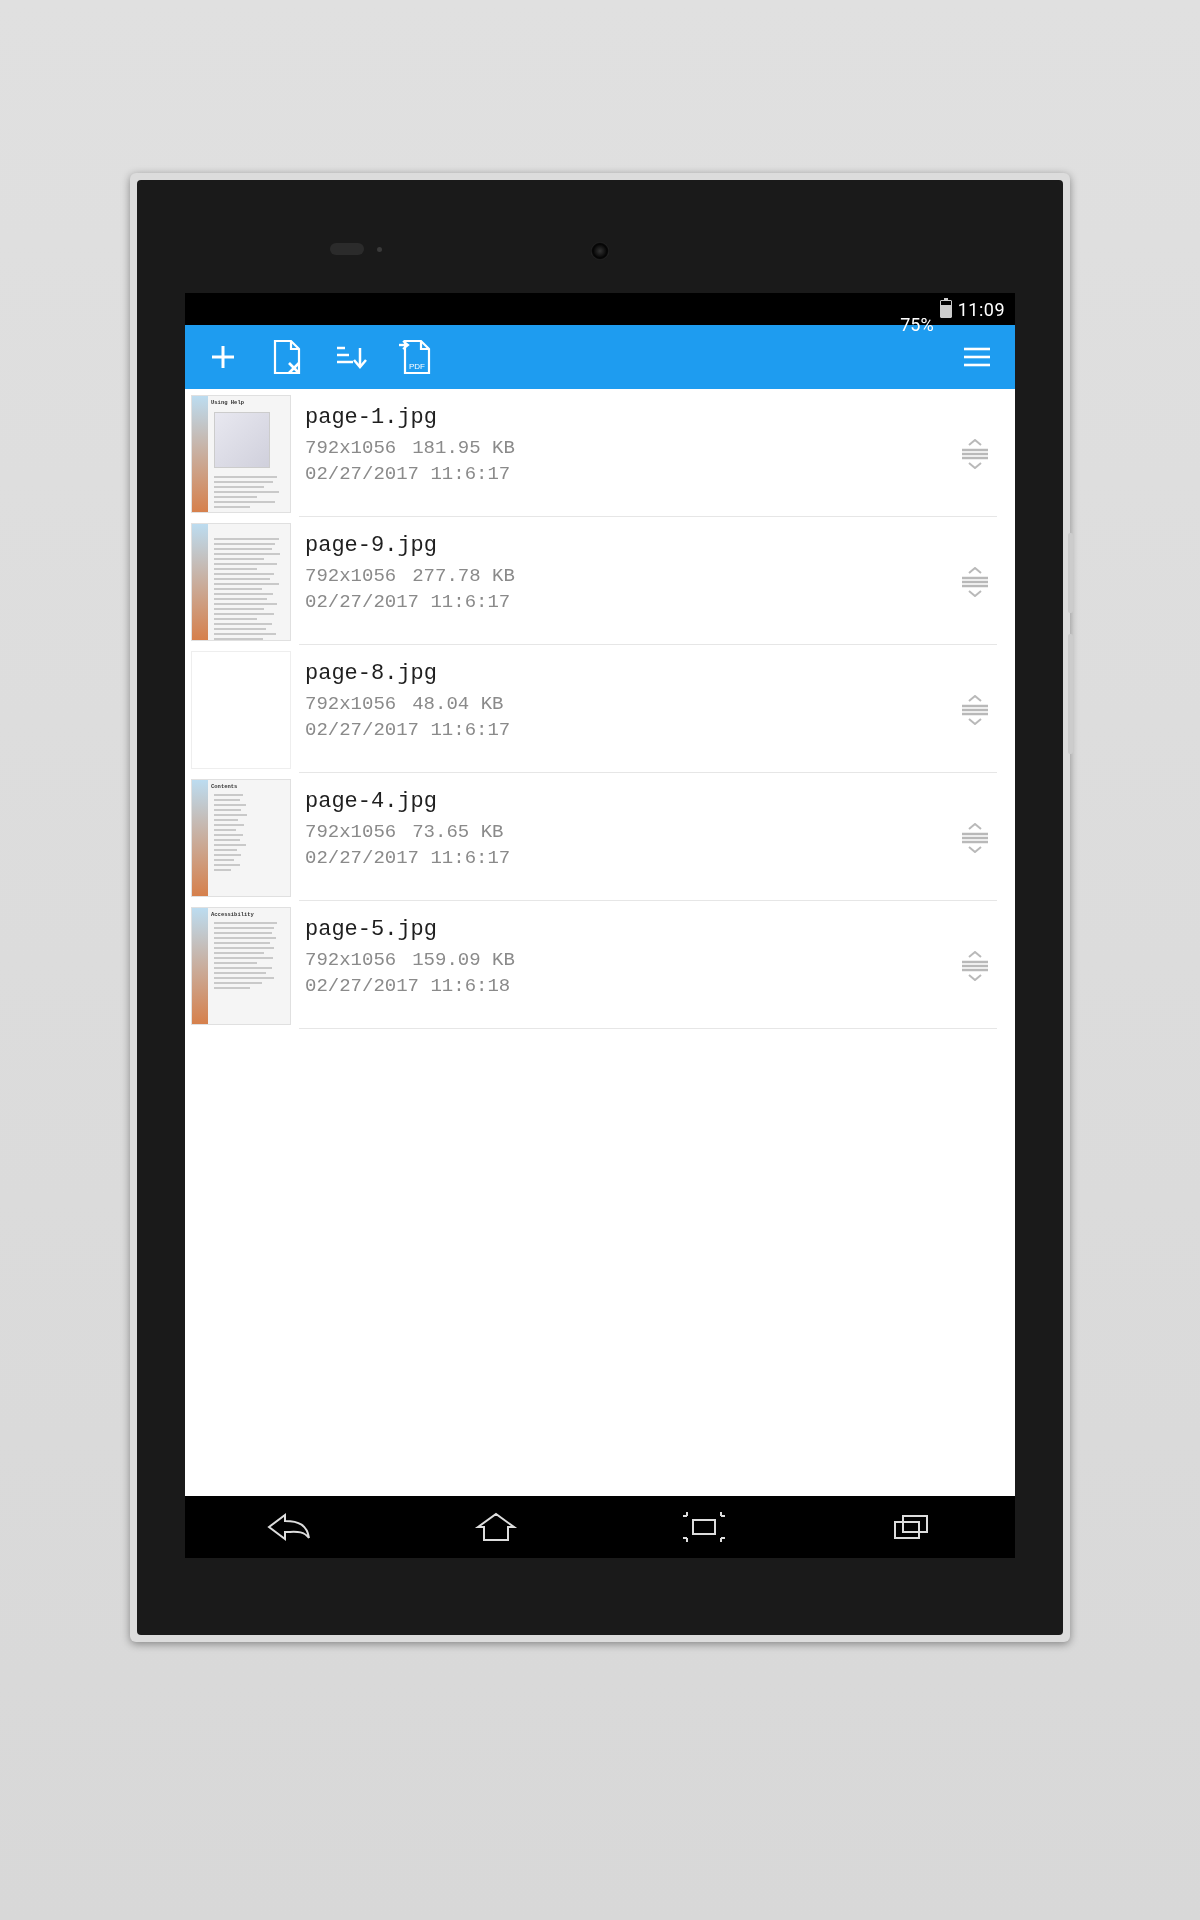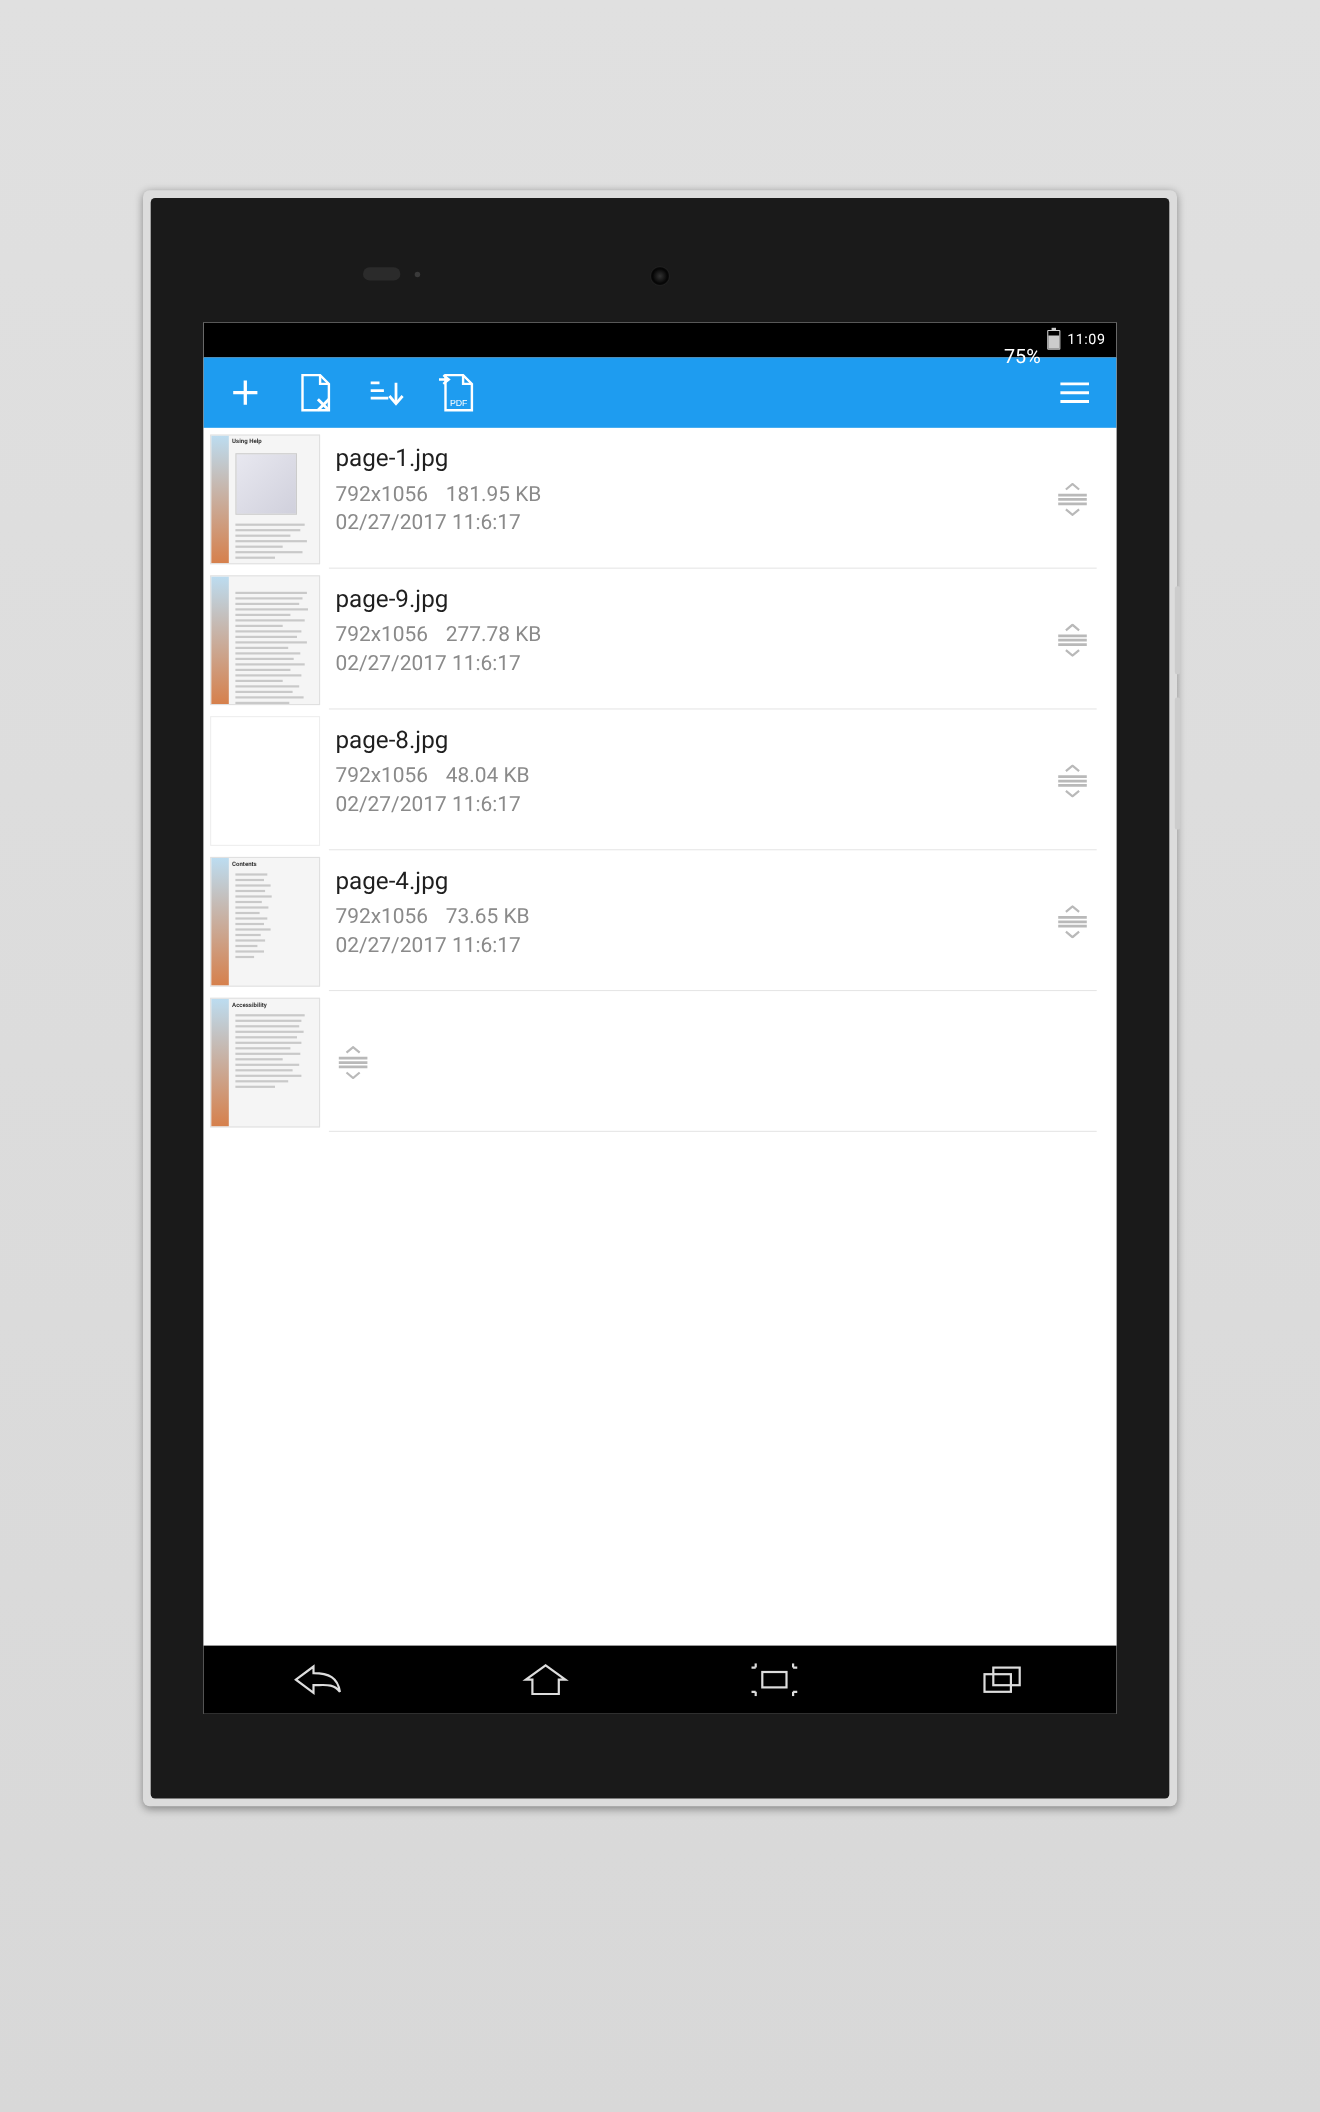--- a/index.html
+++ b/index.html
@@ -102,21 +102,21 @@
     width: 4px; height: 2px;
     background: #ccc;
   }
   .battery-icon::after {
     content: "";
     position: absolute;
     bottom: 0; left: 0;
     width: 100%; height: 75%;
     background: #ccc;
   }
-  .clock { font-size: 13px; letter-spacing: 0.5px; }
+  .clock { font-size: 18px; letter-spacing: 0.5px; }
 
   
   .app-toolbar {
     height: 64px;
     background: #1e9cf0;
     display: flex;
     align-items: center;
     padding: 0 6px;
   }
   .tb-btn {
@@ -128,20 +128,21 @@
     cursor: pointer;
   }
   .tb-spacer { flex: 1; }
   .tb-btn svg { stroke: #fff; fill: none; }
 
   
   .content {
     background: #fff;
     height: calc(100% - 96px);
     overflow: hidden;
+    font-family: Liberation Mono, monospace;
   }
   .row {
     display: flex;
     align-items: flex-start;
     padding: 6px 0 4px 0;
     position: relative;
   }
   .thumb {
     width: 100px;
     height: 118px;
@@ -461,20 +462,24 @@
                 <div style="width:70%"></div>
                 <div style="width:82%"></div>
                 <div style="width:60%"></div>
                 <div style="width:80%"></div>
                 <div style="width:72%"></div>
                 <div style="width:84%"></div>
                 <div style="width:66%"></div>
                 <div style="width:50%"></div>
               </div>
             </div>
+            <div class="row-info">
+              <div class="filename">page-5.jpg</div>
+              <div class="meta"><span class="dims">792x1056</span><span>159.09 KB</span><br><span>02/27/2017 11:6:18</span></div>
+            </div>
             <div class="drag-handle">
               <svg width="34" height="30" viewBox="0 0 34 30">
                 <polyline points="11,6 17,1 23,6" stroke="#b9b9b9" stroke-width="2" fill="none"></polyline>
                 <line x1="4" y1="11" x2="30" y2="11" stroke="#b9b9b9" stroke-width="2.5"></line>
                 <line x1="4" y1="15" x2="30" y2="15" stroke="#b9b9b9" stroke-width="2.5"></line>
                 <line x1="4" y1="19" x2="30" y2="19" stroke="#b9b9b9" stroke-width="2.5"></line>
                 <polyline points="11,24 17,29 23,24" stroke="#b9b9b9" stroke-width="2" fill="none"></polyline>
               </svg>
             </div>
             <div class="row-divider"></div>

